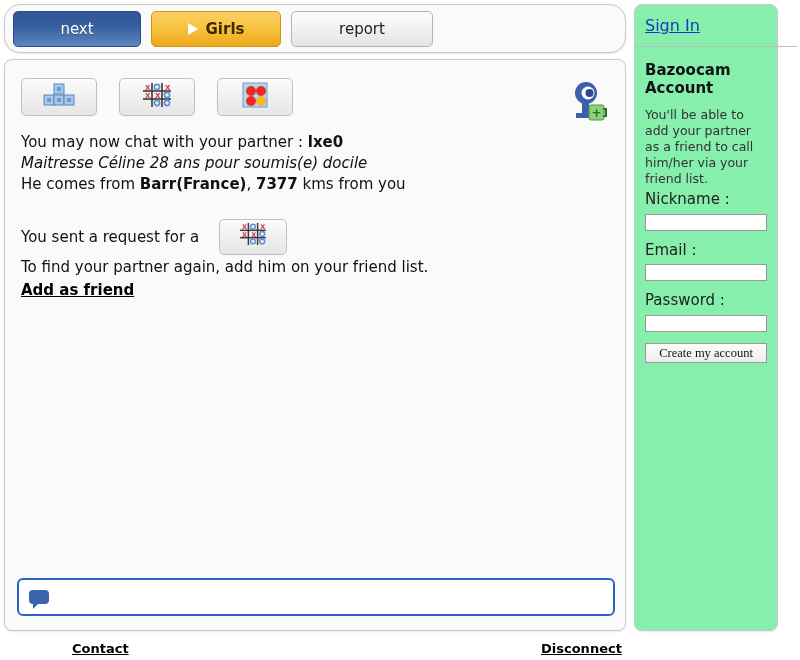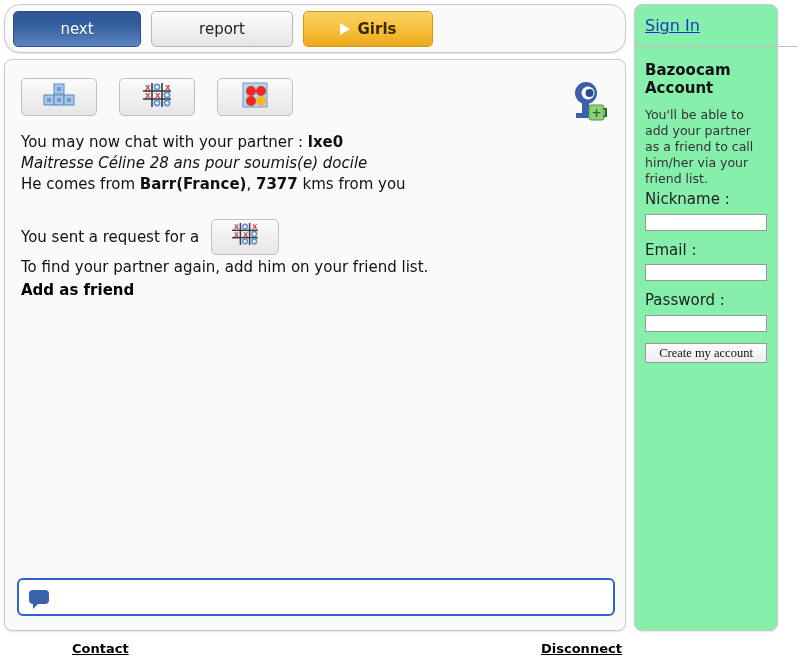--- a/index.html
+++ b/index.html
@@ -138,28 +138,29 @@
     color: #111111;
     line-height: 21px;
   }
   #chat-text .ln { white-space: nowrap; }
   #chat-text b { font-weight: 700; }
   .tagline { font-style: italic; }
   .gap { height: 22px; }
   .inline-row {
     display: flex;
     align-items: center;
-    gap: 12px;
+    gap: 20px;
     height: 40px;
   }
   .friend-link {
     display: inline-block;
     margin-top: 2px;
     color: #000000;
     font-weight: 700;
+    text-decoration: underline;
     cursor: pointer;
   }
 
   
   #chat-input-wrap {
     position: absolute;
     left: 12px;
     bottom: 14px;
     width: 598px;
     height: 38px;
@@ -287,25 +288,25 @@
     padding: 0;
   }
 </style>
 </head>
 <body>
 
 <div id="page">
 
   <div id="toolbar" class="panel">
     <div class="btn" id="btn-next">next</div>
-    <div class="btn" id="btn-report">report</div>
     <div class="btn" id="btn-girls">
       <span class="play-tri"></span>
       <span>Girls</span>
     </div>
+    <div class="btn" id="btn-report">report</div>
   </div>
 
   <div id="chat-panel" class="panel">
 
     <div id="game-row">
 
       <div class="game-btn">
         <span>
           <svg width="34" height="26" viewBox="0 0 34 26">
             <g fill="#a8c8ea" stroke="#5b87bd" stroke-width="1">

